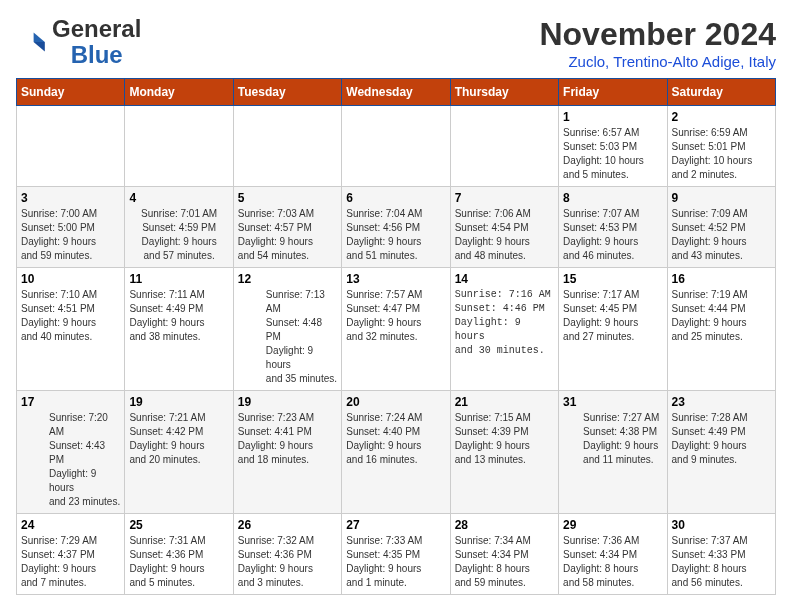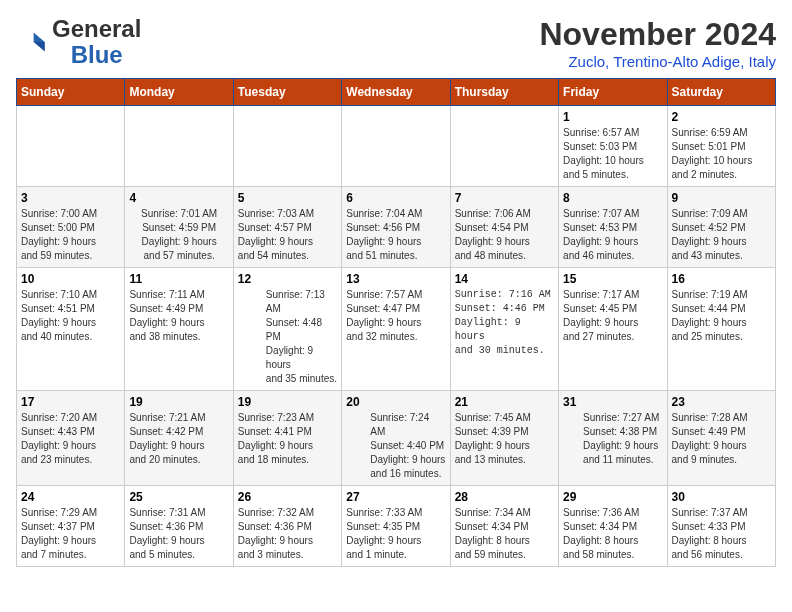--- a/index.html
+++ b/index.html
@@ -237,49 +237,49 @@
           <div class="day-num">16</div>
           <div class="day-info" style="white-space: pre-line;">Sunrise: 7:19 AM
 Sunset: 4:44 PM
 Daylight: 9 hours
 and 25 minutes.</div>
         </td>
       </tr>
       <tr>
         <td>
           <div class="day-num">17</div>
-          <div class="day-info" style="white-space: pre-line;">Sunrise: 7:20 AM
+          <div class="day-info" style="white-space: pre-line; margin-left: 28px;">Sunrise: 7:20 AM
 Sunset: 4:43 PM
 Daylight: 9 hours
 and 23 minutes.</div>
         </td>
         <td>
           <div class="day-num">19</div>
           <div class="day-info" style="white-space: pre-line;">Sunrise: 7:21 AM
 Sunset: 4:42 PM
 Daylight: 9 hours
 and 20 minutes.</div>
         </td>
         <td>
           <div class="day-num">19</div>
           <div class="day-info" style="white-space: pre-line;">Sunrise: 7:23 AM
 Sunset: 4:41 PM
 Daylight: 9 hours
 and 18 minutes.</div>
         </td>
         <td>
           <div class="day-num">20</div>
-          <div class="day-info" style="white-space: pre-line; margin-left: 24px;">Sunrise: 7:24 AM
+          <div class="day-info" style="white-space: pre-line;">Sunrise: 7:24 AM
 Sunset: 4:40 PM
 Daylight: 9 hours
 and 16 minutes.</div>
         </td>
         <td>
           <div class="day-num">21</div>
-          <div class="day-info" style="white-space: pre-line;">Sunrise: 7:45 AM
+          <div class="day-info" style="white-space: pre-line;">Sunrise: 7:15 AM
 Sunset: 4:39 PM
 Daylight: 9 hours
 and 13 minutes.</div>
         </td>
         <td>
           <div class="day-num">31</div>
           <div class="day-info" style="white-space: pre-line; margin-left: 20px;">Sunrise: 7:27 AM
 Sunset: 4:38 PM
 Daylight: 9 hours
 and 11 minutes.</div>

